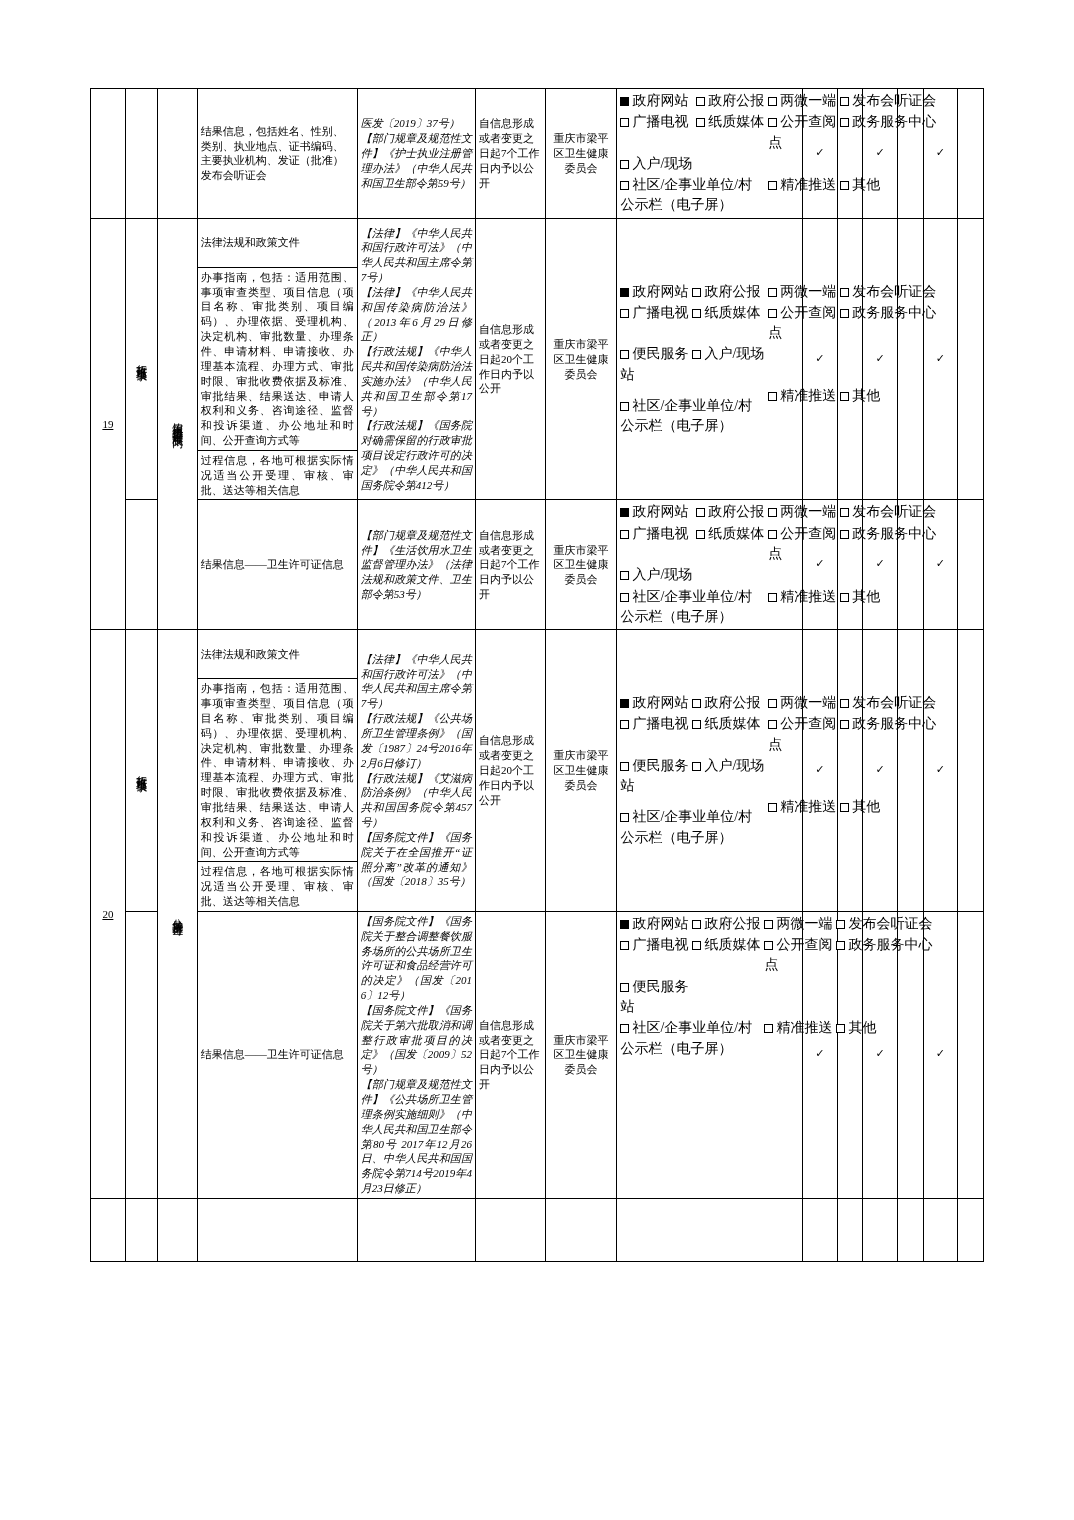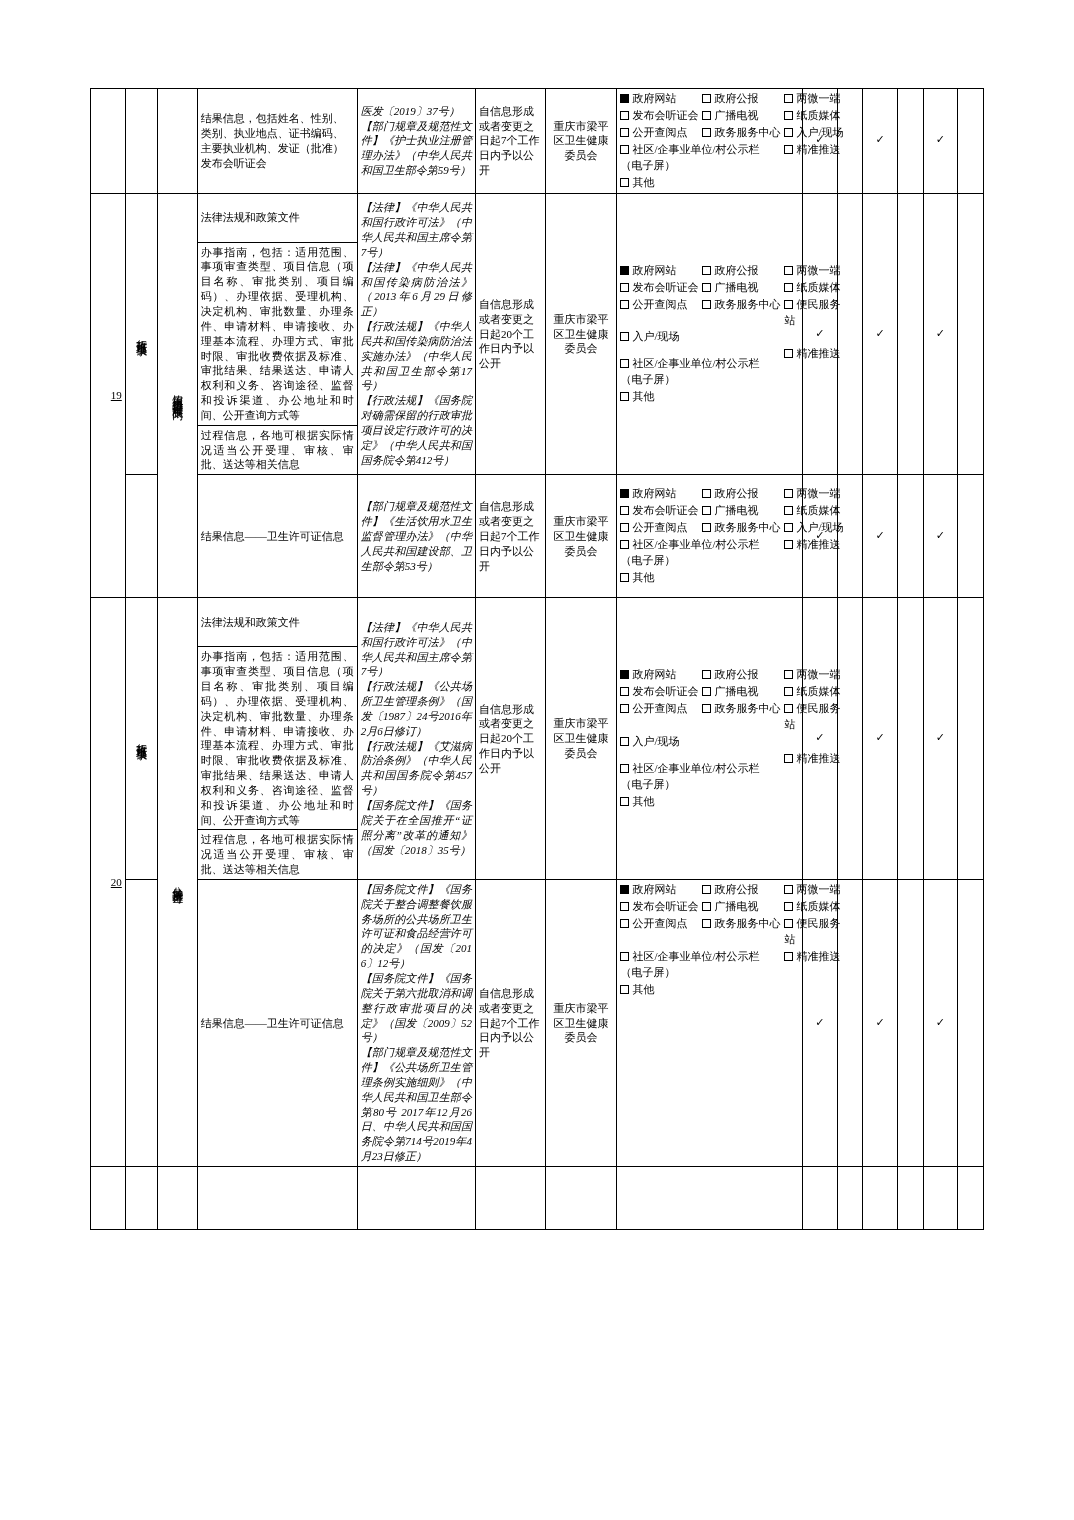--- a/index.html
+++ b/index.html
@@ -27,21 +27,21 @@
     table-layout: fixed;
   }
   table.doc td {
     border: 1px solid #000;
     vertical-align: middle;
     padding: 2px 3px;
     font-size: 11px;
     line-height: 1.35;
     word-break: break-all;
   }
-  .c-num      { width: 30px; text-align: right; text-decoration: underline; }
+  .c-num      { width: 30px; text-align: center; text-decoration: underline; }
   .c-type     { width: 28px; text-align: center; }
   .c-item     { width: 34px; text-align: center; }
   .c-content  { width: 138px; text-align: center; }
   .c-basis    { width: 102px; text-align: left; }
   .c-time     { width: 60px; text-align: center; }
   .c-org      { width: 62px; text-align: center; }
   .c-channel  { width: 160px; text-align: left; padding: 4px 5px; }
   .c-chk      { width: 30px; text-align: center; }
   .c-chk-n    { width: 22px; text-align: center; }
 
@@ -55,24 +55,24 @@
     font-size: 11px;
   }
   .content-cell { font-size: 11px; line-height: 1.45; }
   .content-just { text-align: justify; text-align-last: left; }
   .basis-cell { font-size: 11px; line-height: 1.45; text-align: justify; font-style: italic; }
   .time-cell { font-size: 11px; line-height: 1.45; }
   .org-cell  { font-size: 11px; line-height: 1.45; text-align: center; }
 
   .chan-grid {
     display: grid;
-    grid-template-columns: 1fr 1fr 1fr;
+    grid-template-columns: 1fr 1fr 1fr 1fr;
     column-gap: 4px;
     row-gap: 1px;
-    font-size: 11px;
+    font-size: 14px;
     line-height: 1.45;
   }
   .chan-full {
     grid-column: 1 / span 2;
     font-family: Liberation Serif, serif;
   }
   .chan-item {
     white-space: nowrap;
   }
   .chan-item.wrap { white-space: normal; }
@@ -191,21 +191,21 @@
     <tr>
       <td class="content-cell content-just">办事指南，包括：适用范围、事项审查类型、项目信息（项目名称、审批类别、项目编码）、办理依据、受理机构、决定机构、审批数量、办理条件、申请材料、申请接收、办理基本流程、办理方式、审批时限、审批收费依据及标准、审批结果、结果送达、申请人权利和义务、咨询途径、监督和投诉渠道、办公地址和时间、公开查询方式等</td>
     </tr>
     <tr>
       <td class="content-cell content-just">过程信息，各地可根据实际情况适当公开受理、审核、审批、送达等相关信息</td>
     </tr>
 
     <tr>
       <td class="c-type"></td>
       <td class="content-cell" style="height:118px;">结果信息——卫生许可证信息</td>
-      <td class="basis-cell" style="white-space:pre-line;">【部门规章及规范性文件】《生活饮用水卫生监督管理办法》（中华人民共和国建设部、卫生部令第53号）</td>
+      <td class="basis-cell" style="white-space:pre-line;">【部门规章及规范性文件】《生活饮用水卫生监督管理办法》（法律法规和政策文件、卫生部令第53号）</td>
       <td class="time-cell">自信息形成或者变更之日起7个工作日内予以公开</td>
       <td class="org-cell">重庆市梁平区卫生健康委员会</td>
       <td class="c-channel">
         <div class="chan-grid">
           <span class="chan-item"><span class="box filled"></span><span>政府网站</span></span>
           <span class="chan-item"><span class="box"></span><span>政府公报</span></span>
           <span class="chan-item"><span class="box"></span><span>两微一端</span></span>
           <span class="chan-item"><span class="box"></span><span>发布会听证会</span></span>
           <span class="chan-item"><span class="box"></span><span>广播电视</span></span>
           <span class="chan-item"><span class="box"></span><span>纸质媒体</span></span>

